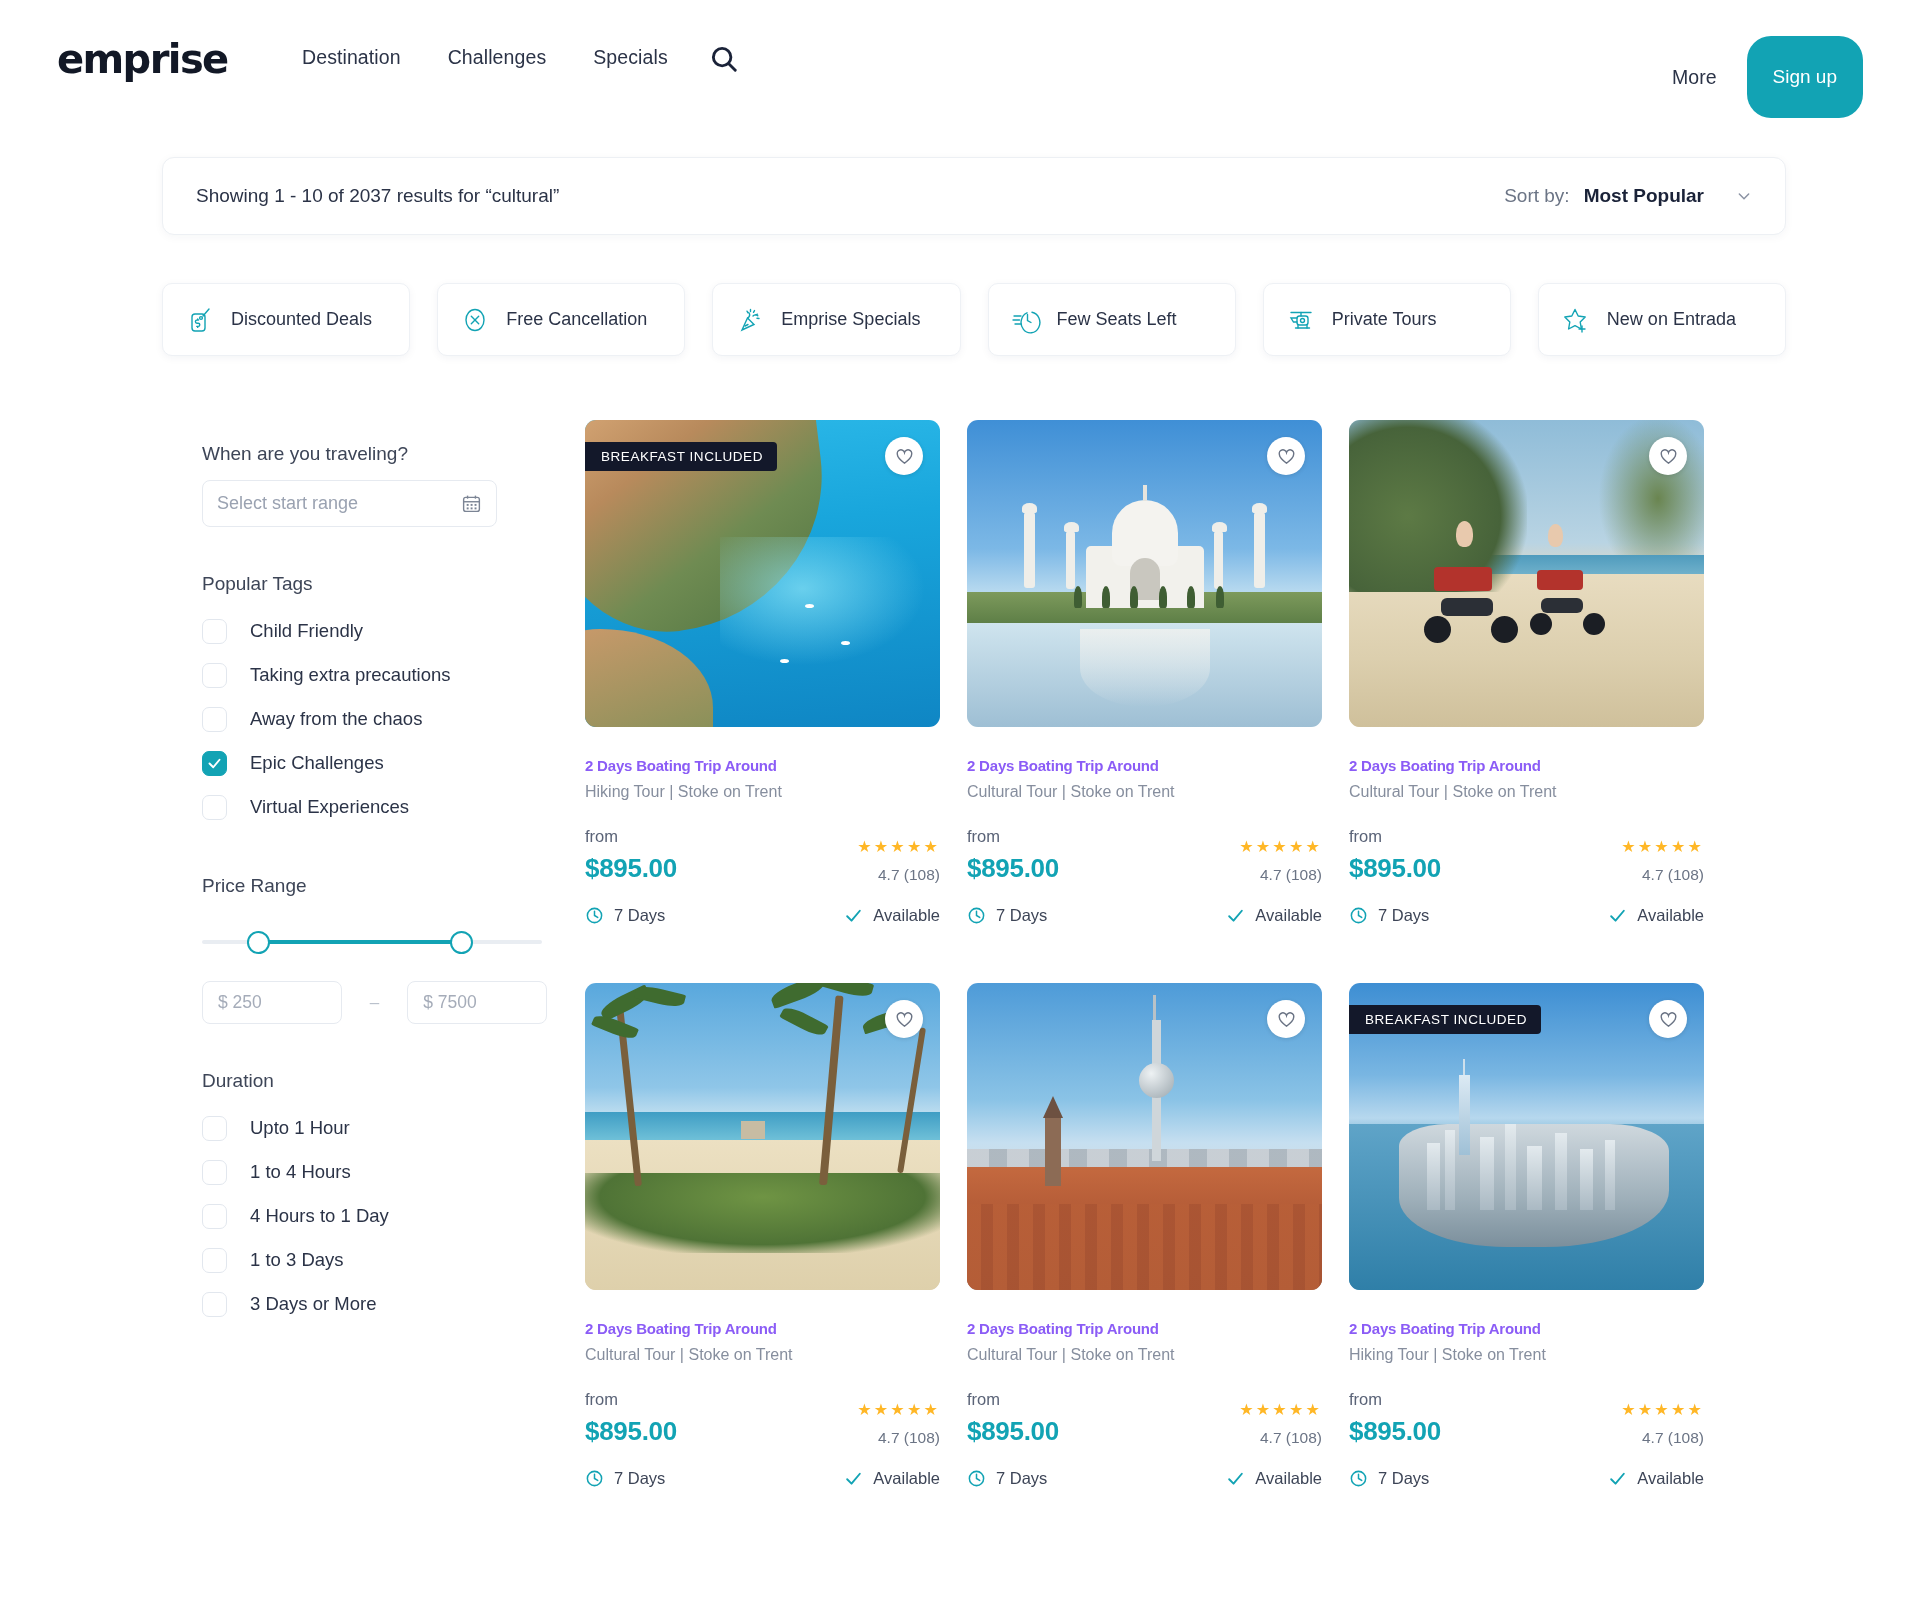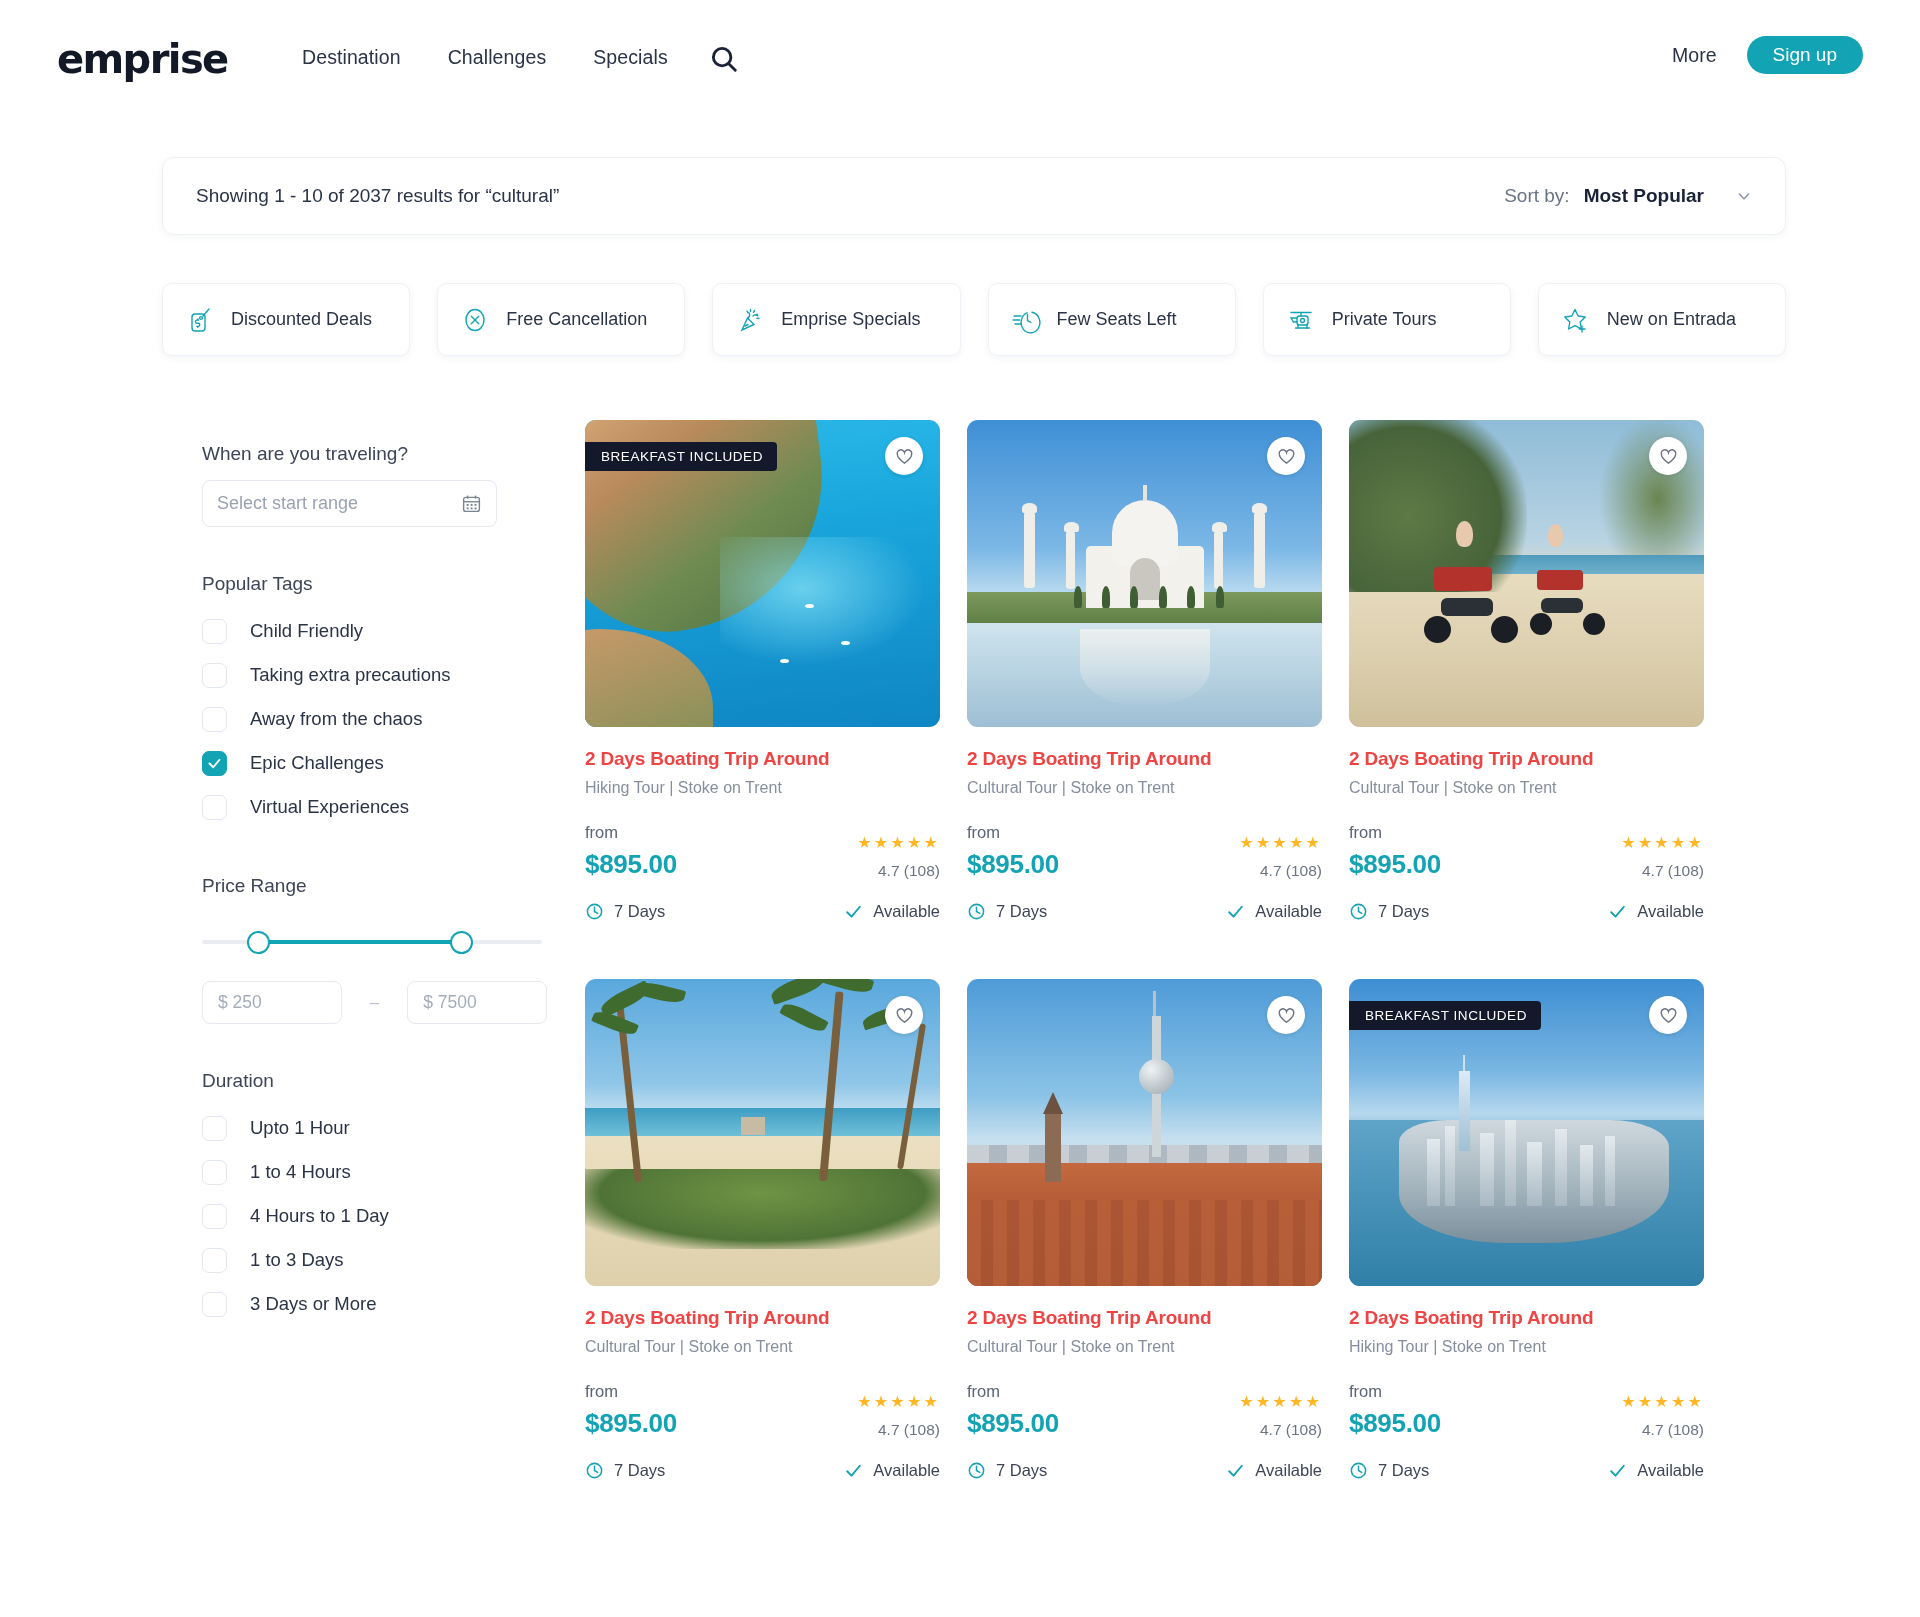--- a/index.html
+++ b/index.html
@@ -25,21 +25,21 @@
   .nav { position: absolute; left: 302px; top: 46px; display: flex; gap: 47px; align-items: center; }
   .nav-item { font-size: 19.5px; color: #2b3347; letter-spacing: .1px; cursor: pointer; }
   .search-btn {
     position: absolute; left: 709px; top: 44px;
     width: 30px; height: 30px; cursor: pointer;
   }
   .auth { position: absolute; right: 57px; top: 36px; display: flex; align-items: center; gap: 30px; }
   .login-link { font-size: 19.5px; color: #2b3347; cursor: pointer; }
   .signup-btn {
     background: #12a3b4; color: #fff; font-size: 19px;
-    border: none; border-radius: 24px; padding: 8px 26px; cursor: pointer;
+    border: none; border-radius: 24px; padding: 30px 26px; cursor: pointer;
     font-family: "Liberation Sans", sans-serif;
   }
 
   
   .results-bar {
     position: absolute; left: 162px; top: 157px; width: 1624px; height: 78px;
     background: #fff; border: 1px solid #edf0f4; border-radius: 12px;
     box-shadow: 0 2px 10px rgba(25,40,70,.045);
     display: flex; align-items: center; justify-content: space-between;
     padding: 0 33px;
@@ -111,21 +111,21 @@
     position: absolute; left: 0; top: 22px; background: #13182a; color: #fff;
     font-size: 13.5px; letter-spacing: .55px; padding: 7px 14px 7px 16px;
     border-radius: 0 4px 4px 0; font-weight: 400;
   }
   .heart {
     position: absolute; right: 17px; top: 17px; width: 38px; height: 38px;
     background: #fff; border-radius: 50%; display: flex; align-items: center;
     justify-content: center; box-shadow: 0 1px 4px rgba(0,0,0,.12); cursor: pointer;
   }
   .heart svg { width: 19px; height: 19px; }
-  .c-title { font-size: 19px; font-weight: 700; color: #ef4444; margin-top: 21px; letter-spacing:-.2px; }
+  .c-title { font-size: 15px; font-weight: 700; color: #8b5cf6; margin-top: 30px; letter-spacing:-.2px; }
   .c-sub { font-size: 16px; color: #868e9e; margin-top: 9px; }
   .c-mid { display: flex; justify-content: space-between; align-items: flex-end; margin-top: 26px; }
   .from { font-size: 16.5px; color: #5a6377; }
   .price { font-size: 26px; font-weight: 700; color: #12a3b4; margin-top: 7px; letter-spacing:-.3px; }
   .stars { font-size: 16px; color: #ffb726; letter-spacing: 2.2px; text-align: right; }
   .rating { font-size: 15.5px; color: #6b7485; margin-top: 10px; text-align: right; }
   .c-foot { display: flex; justify-content: space-between; align-items: center; margin-top: 22px; }
   .dur { display: flex; align-items: center; gap: 10px; font-size: 16.5px; color: #3d4557; }
   .avail { display: flex; align-items: center; gap: 10px; font-size: 16.5px; color: #3d4557; }
   .ico-teal { width: 19px; height: 19px; color: #12a3b4; flex:0 0 19px; }

